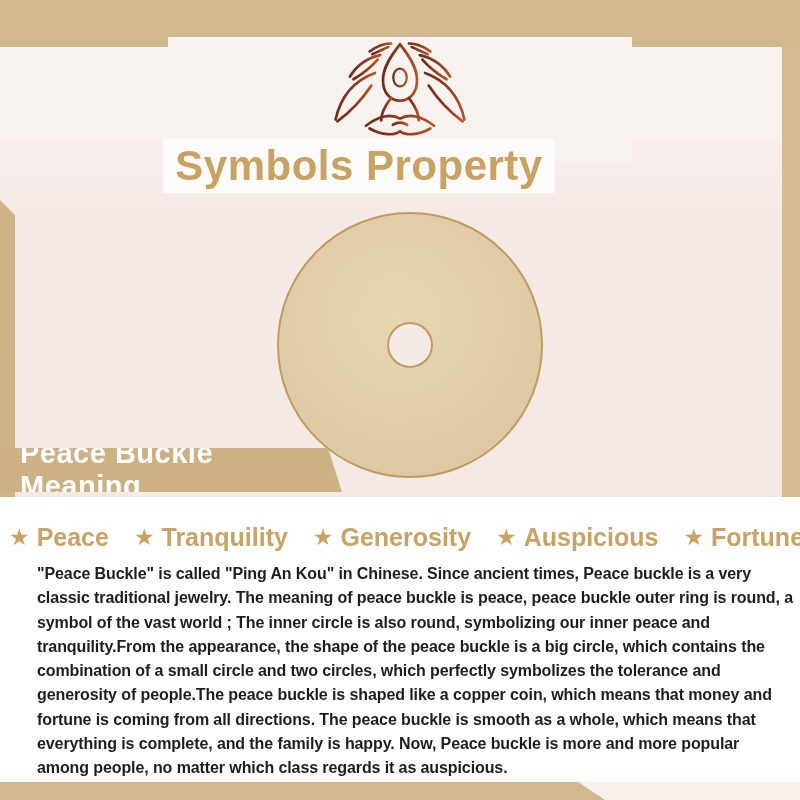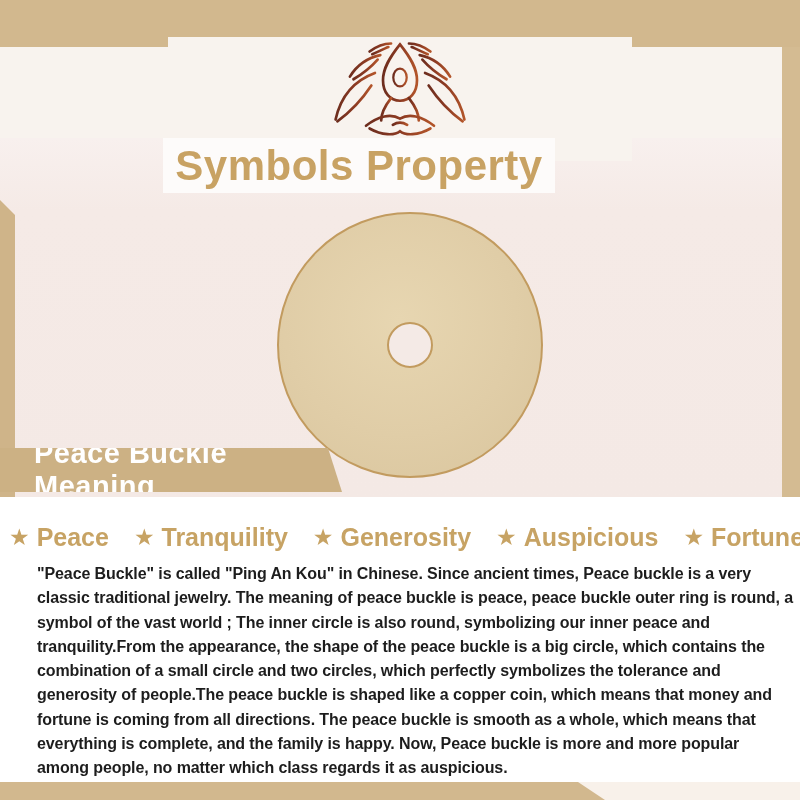--- a/index.html
+++ b/index.html
@@ -33,21 +33,21 @@
   .buckle{position:absolute;left:277px;top:212px;width:266px;height:266px;border-radius:50%;
     border:2.5px solid #c29b5f;box-sizing:border-box;
     background:radial-gradient(circle at 46% 40%, #e7d6b1 0%, #e0cda7 55%, #d9c59d 100%);}
   .buckle-hole{position:absolute;left:50%;top:50%;width:46px;height:46px;margin:-23px 0 0 -23px;
     border-radius:50%;background:#f4eae6;border:2px solid #c29b5f;box-sizing:border-box;}
 
   
   .ribbon{position:absolute;left:0;top:448px;width:342px;height:44px;background:#ccb184;
     clip-path:polygon(0 0,328px 0,342px 44px,0 44px);
     display:flex;align-items:center;}
-  .ribbon span{color:#ffffff;font-size:29px;font-weight:bold;letter-spacing:0.5px;padding-left:34px;}
+  .ribbon span{color:#ffffff;font-size:29px;font-weight:bold;letter-spacing:0.5px;padding-left:20px;}
 
   
   .white-section{position:absolute;left:0;top:497px;width:800px;height:285px;background:#ffffff;}
   .props-line{position:absolute;left:0;top:523px;width:736px;text-align:center;color:#c7a364;
     font-weight:bold;font-size:25px;white-space:nowrap;}
   .prop{margin:0 9px;}
   .star{font-family:"DejaVu Sans",sans-serif;font-size:23px;margin-right:7px;position:relative;top:-1px;}
   .description{position:absolute;left:37px;top:562px;width:757px;color:#1d1d1d;
     font-size:16px;font-weight:bold;line-height:24.3px;letter-spacing:-0.1px;text-align:left;}
 </style>

